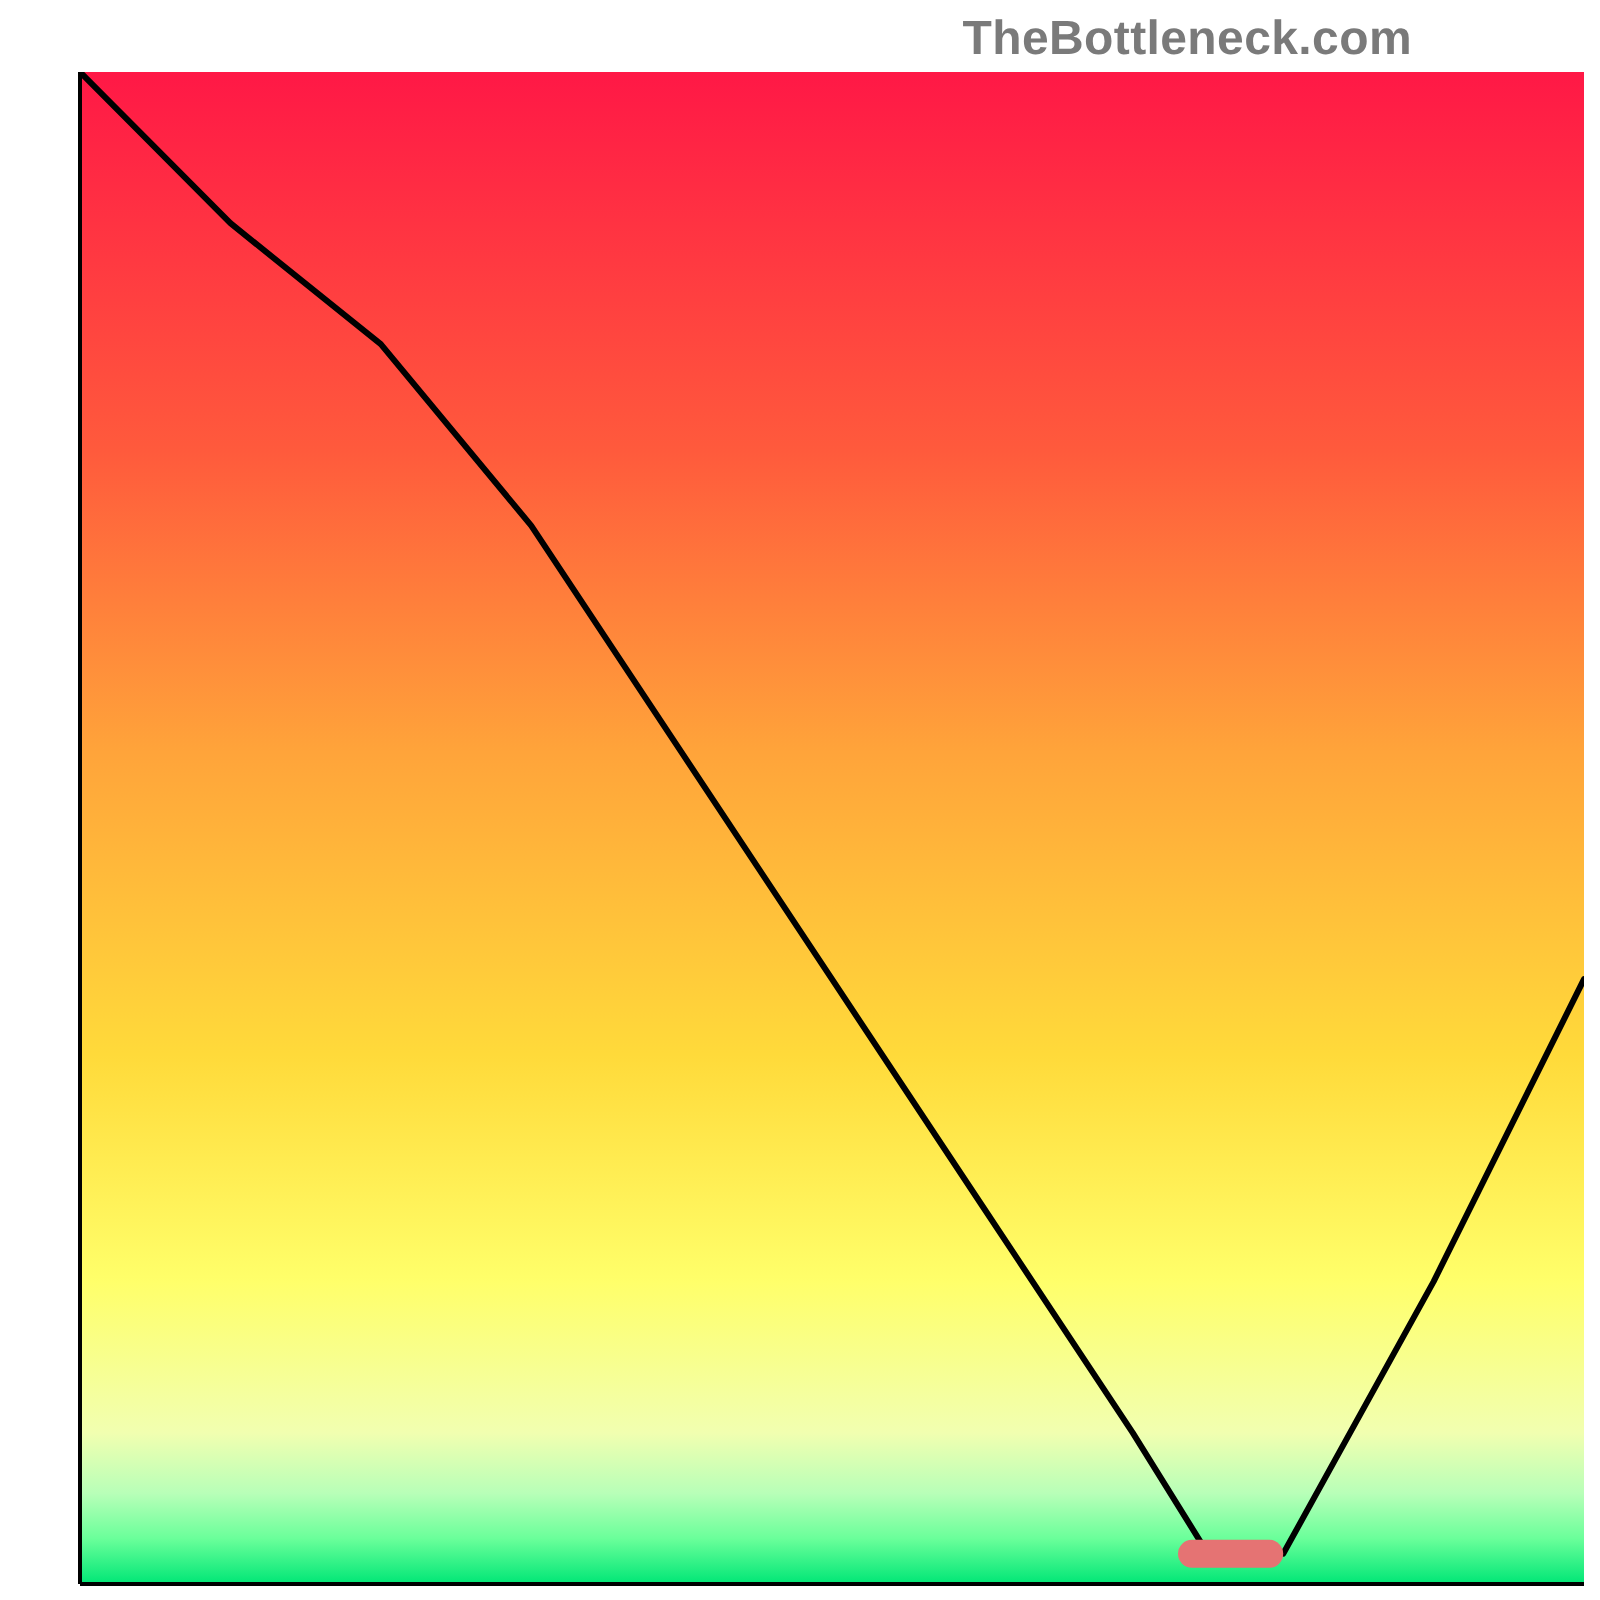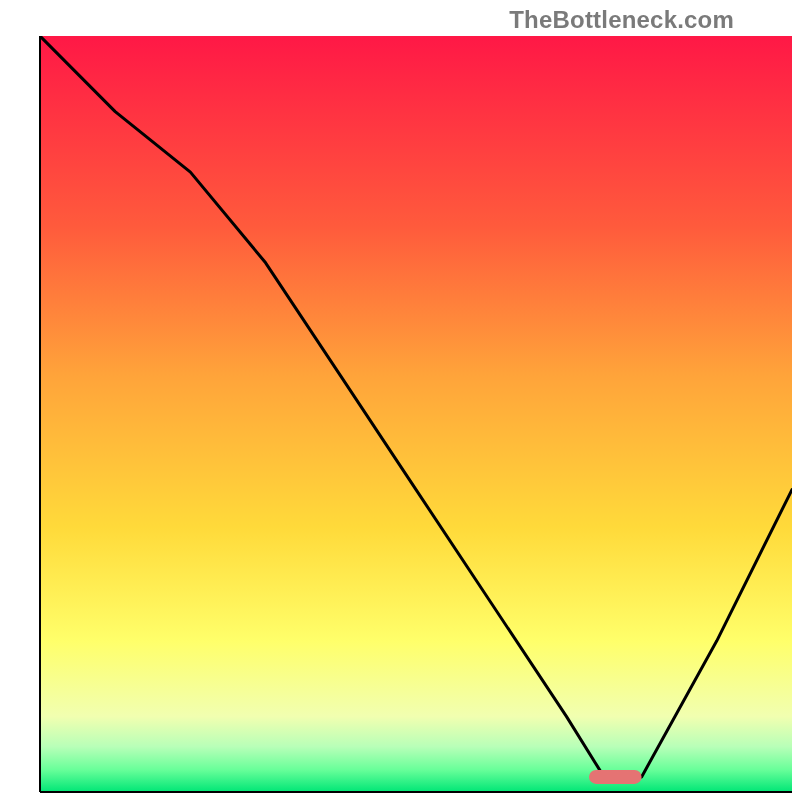--- a/index.html
+++ b/index.html
@@ -7,21 +7,20 @@
     padding: 0;
     width: 800px;
     height: 800px;
     background: #ffffff;
     font-family: Arial, Helvetica, sans-serif;
   }
   .stage {
     position: relative;
     width: 716px;
     height: 800px;
-    padding-left: 28px;
   }
   .watermark {
     position: absolute;
     top: 6px;
     right: 10px;
     font-size: 24px;
     font-weight: 600;
     color: #7a7a7a;
     letter-spacing: 0.2px;
   }

